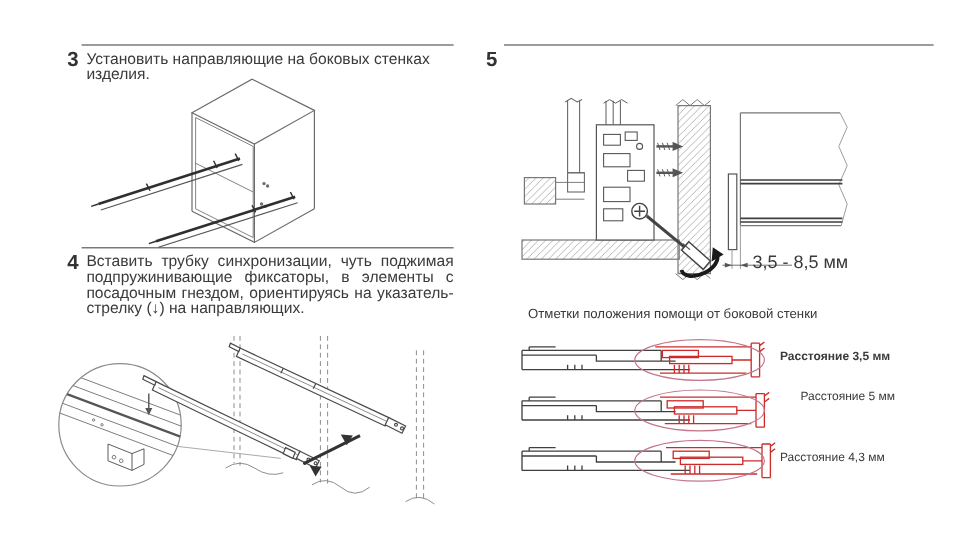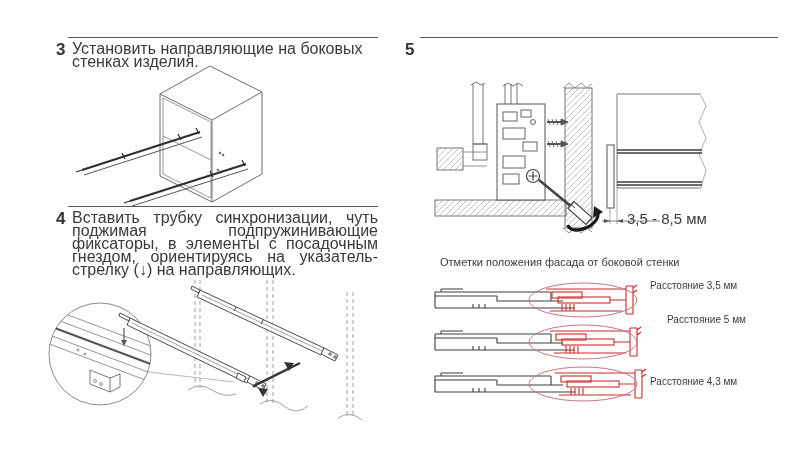--- a/index.html
+++ b/index.html
@@ -1,20 +1,20 @@
 <!DOCTYPE html>
 <html><head>
 <meta charset="utf-8">
 <style>
   html,body{margin:0;padding:0;background:#fff;}
   #page{position:relative;width:800px;height:450px;background:#ffffff;overflow:hidden;
         font-family:"Liberation Sans", sans-serif;color:#3a3a3a;}
   .rule{position:absolute;height:1px;background:#5a5a5a;}
   .stepnum{position:absolute;font-size:17px;font-weight:bold;color:#333;}
-  .steptext{position:absolute;font-size:16px;line-height:13px;color:#3a3a3a;}
+  .steptext{position:absolute;font-size:13px;line-height:13px;color:#3a3a3a;}
   .just{text-align:justify;}
   .sectitle{position:absolute;font-size:11px;color:#3a3a3a;}
   .dimlabel{position:absolute;font-size:15px;color:#3a3a3a;}
   .distlabel{position:absolute;font-size:10px;color:#3a3a3a;}
   svg{position:absolute;overflow:visible;}
 </style>
 </head>
 <body>
 
 <div id="page">
@@ -178,53 +178,53 @@
     <rect x="7" y="57" width="7" height="63" fill="#fff" stroke="#555" stroke-width="1"></rect>
     <g stroke="#888" stroke-width="0.7" fill="none">
       <path d="M10,120 V136 M17,100 V136"></path>
       <path d="M2,133 H60" stroke="#555"></path>
       <path d="M10,133 L4,131 L4,135 Z" fill="#555" stroke="none"></path>
       <path d="M17,133 L23,131 L23,135 Z" fill="#555" stroke="none"></path>
     </g>
   </svg>
   <div class="dimlabel" style="left:627px;top:210px;">3,5 - 8,5 мм</div>
 
-  <div class="sectitle" style="left:440px;top:256px;">Отметки положения фасада от боковой стенки</div>
+  <div class="sectitle" style="left:440px;top:256px;">Отметки положения помощи от боковой стенки</div>
 
   <svg style="left:433px;top:284px;" width="215" height="34" viewBox="0 0 215 34">
     <g stroke="#3f3f3f" stroke-width="1.1" fill="none">
       <path d="M2,8 H118 M2,8 V24 M2,24 H142 M2,12 H64 M64,12 V17 H96 M96,17 H130 M118,8 V17"></path>
       <path d="M40,20 V24 M46,20 V24 M52,20 V24 M8,5 H30 M8,5 V8"></path>
     </g>
     <g stroke="#cc2b2b" stroke-width="1.1" fill="none" transform="translate(-3,0)">
       <path d="M116,5 H196 M120,27 H192 M180,16 H196"></path>
       <rect x="122" y="8" width="30" height="6"></rect>
       <rect x="128" y="13" width="52" height="6"></rect>
       <path d="M132,20 V27 M136,20 V27 M140,20 V27 M144,20 V27"></path>
       <path d="M196,2 V30 M203,2 V30 M196,2 H203 M196,30 H203 M203,4 l4,-3 M203,9 l4,-3"></path>
     </g>
     <ellipse cx="150" cy="16" rx="54" ry="17" stroke="#c4768a" stroke-width="1" fill="none"></ellipse>
   </svg>
-  <div class="distlabel" style="left:650px;top:280px;">Расстояние 3,5 мм</div>
+  <div class="distlabel" style="left:650px;top:292px;font-weight:bold;">Расстояние 3,5 мм</div>
 
   <svg style="left:433px;top:326px;" width="215" height="34" viewBox="0 0 215 34">
     <g stroke="#3f3f3f" stroke-width="1.1" fill="none">
       <path d="M2,8 H118 M2,8 V24 M2,24 H142 M2,12 H64 M64,12 V17 H96 M96,17 H130 M118,8 V17"></path>
       <path d="M40,20 V24 M46,20 V24 M52,20 V24 M8,5 H30 M8,5 V8"></path>
     </g>
     <g stroke="#cc2b2b" stroke-width="1.1" fill="none" transform="translate(1,0)">
       <path d="M116,5 H196 M120,27 H192 M180,16 H196"></path>
       <rect x="122" y="8" width="30" height="6"></rect>
       <rect x="128" y="13" width="52" height="6"></rect>
       <path d="M132,20 V27 M136,20 V27 M140,20 V27 M144,20 V27"></path>
       <path d="M196,2 V30 M203,2 V30 M196,2 H203 M196,30 H203 M203,4 l4,-3 M203,9 l4,-3"></path>
     </g>
     <ellipse cx="150" cy="16" rx="54" ry="17" stroke="#c4768a" stroke-width="1" fill="none"></ellipse>
   </svg>
-  <div class="distlabel" style="left:650px;top:314px;padding-left:17px;">Расстояние 5 мм</div>
+  <div class="distlabel" style="left:650px;top:325px;padding-left:17px;">Расстояние 5 мм</div>
 
   <svg style="left:433px;top:368px;" width="215" height="34" viewBox="0 0 215 34">
     <g stroke="#3f3f3f" stroke-width="1.1" fill="none">
       <path d="M2,8 H118 M2,8 V24 M2,24 H142 M2,12 H64 M64,12 V17 H96 M96,17 H130 M118,8 V17"></path>
       <path d="M40,20 V24 M46,20 V24 M52,20 V24 M8,5 H30 M8,5 V8"></path>
     </g>
     <g stroke="#cc2b2b" stroke-width="1.1" fill="none" transform="translate(6,0)">
       <path d="M116,5 H196 M120,27 H192 M180,16 H196"></path>
       <rect x="122" y="8" width="30" height="6"></rect>
       <rect x="128" y="13" width="52" height="6"></rect>

